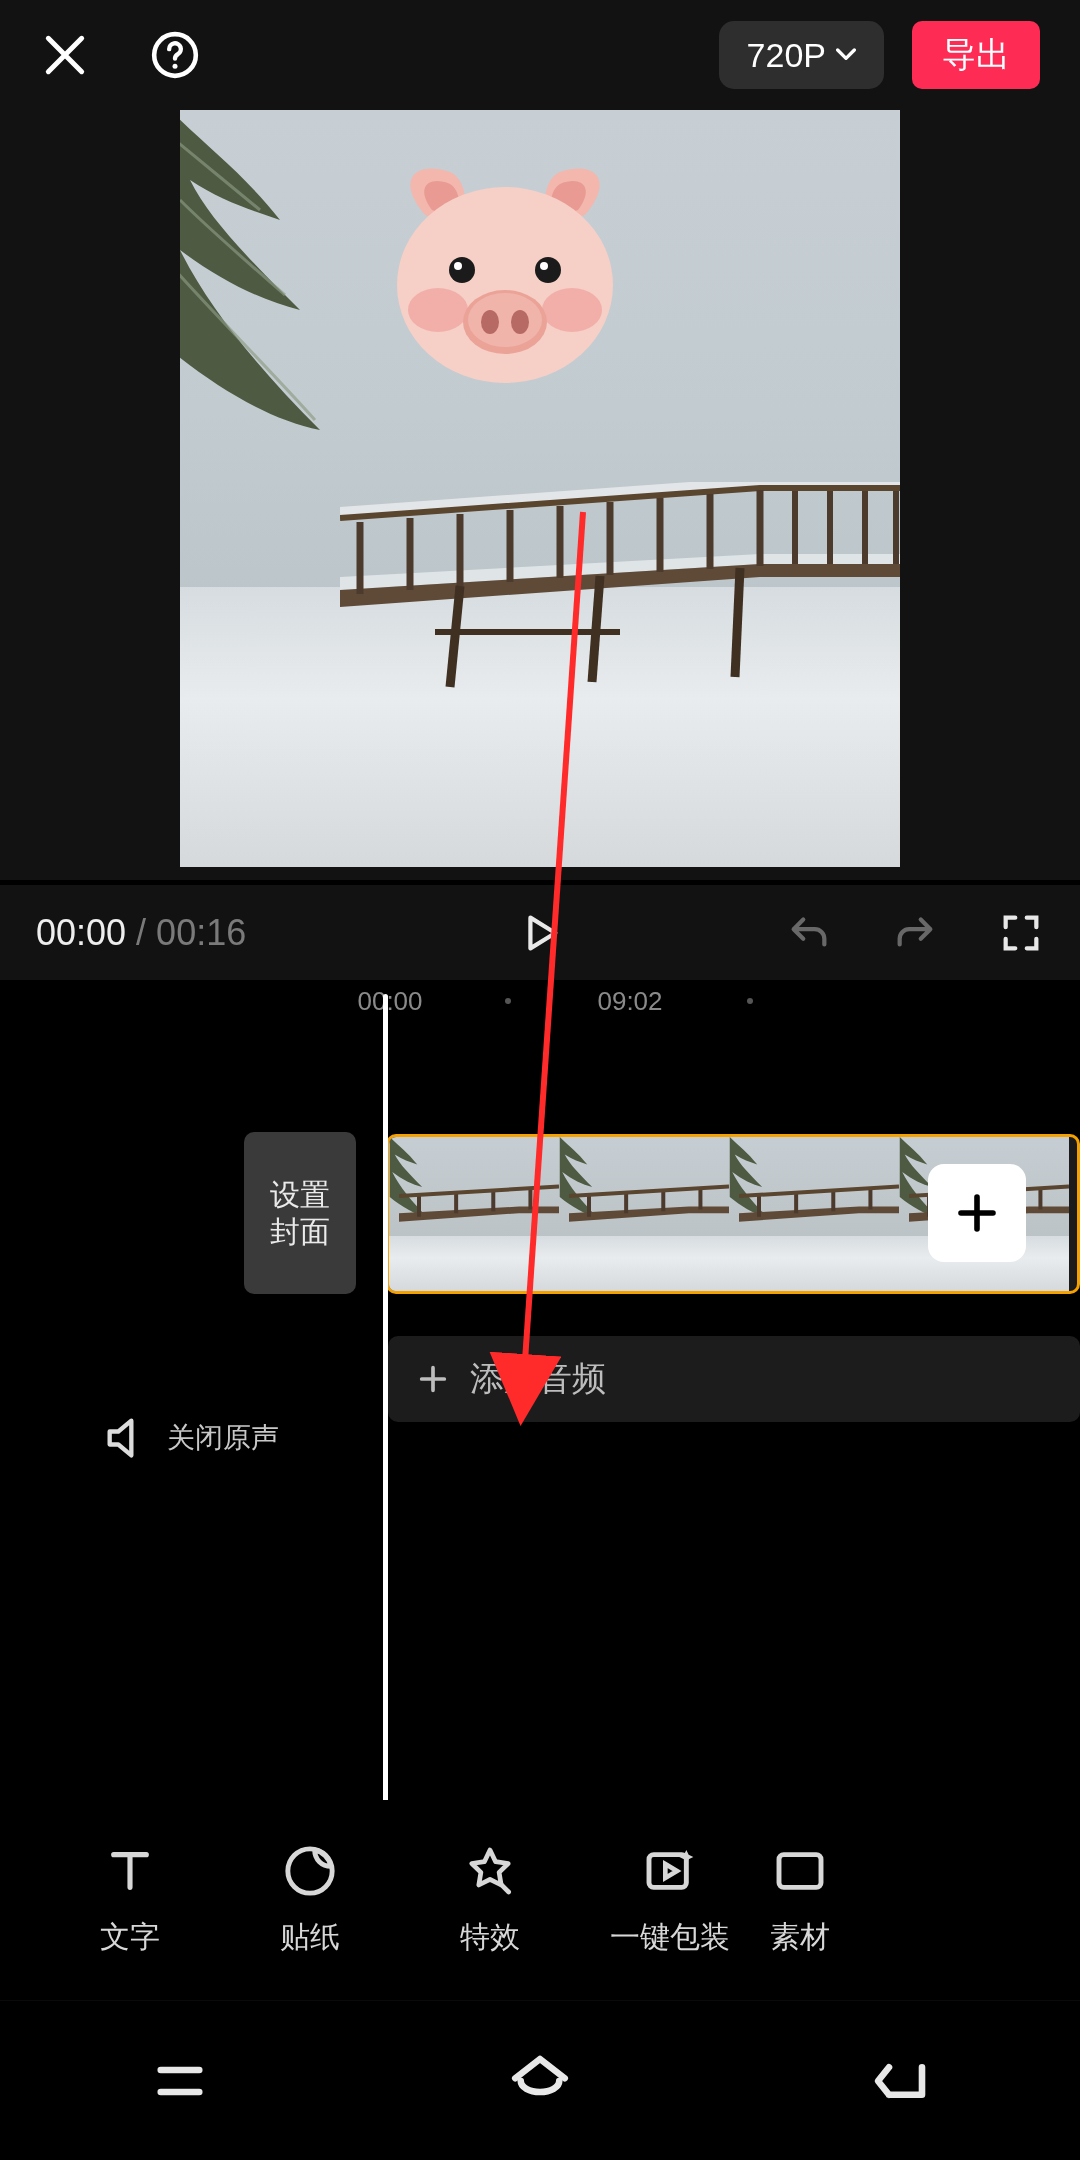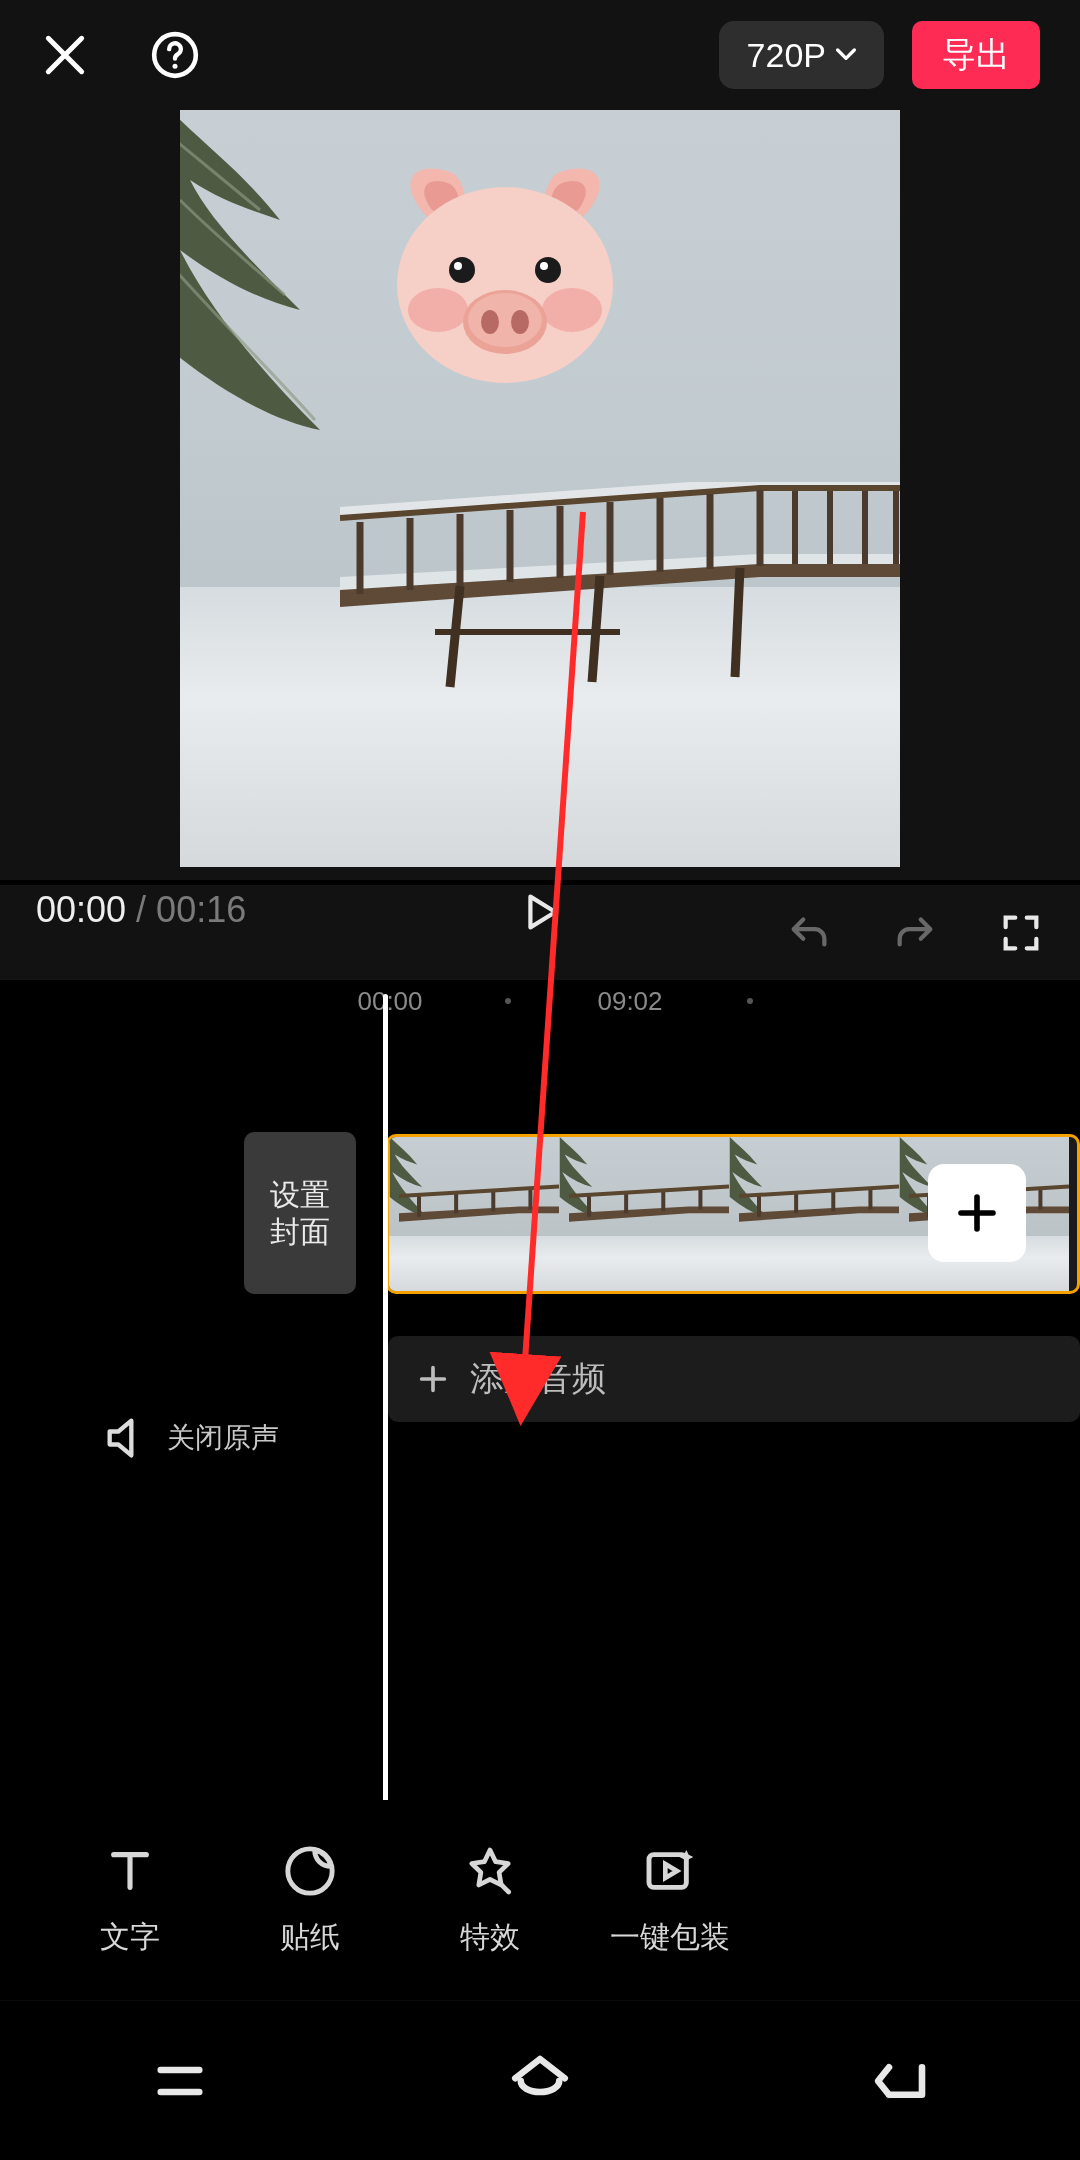--- a/index.html
+++ b/index.html
@@ -21,21 +21,21 @@
   
   .tree{position:absolute;left:-30px;top:0;width:190px;height:380px;}
   .tree svg{width:100%;height:100%;}
   
   .pier{position:absolute;right:0;bottom:175px;width:560px;height:210px;}
   .pier svg{width:100%;height:100%;}
   
   .pig{position:absolute;left:200px;top:50px;width:250px;height:230px;}
   .pig svg{width:100%;height:100%;}
   
-  .transport{position:absolute;top:885px;left:0;right:0;height:95px;background:#121212;display:flex;padding:4px 36px;}
+  .transport{position:absolute;top:885px;left:0;right:0;height:95px;background:#121212;display:flex;align-items:center;padding:4px 36px;}
   .time{font-size:36px;color:#eee;}
   .time .dur{color:#7a7a7a;}
   .play{position:absolute;left:50%;transform:translateX(-50%);}
   .tr-right{margin-left:auto;display:flex;align-items:center;gap:60px;}
   .ic{width:46px;height:46px;display:block;}
   .ic-dim{opacity:.4;}
   
   .ruler{position:absolute;top:980px;left:0;right:0;height:56px;background:#000;color:#8a8a8a;font-size:26px;}
   .ruler .rlabel{position:absolute;top:6px;transform:translateX(-50%);}
   .ruler .rdot{position:absolute;top:18px;width:6px;height:6px;border-radius:50%;background:#555;transform:translateX(-50%);}
@@ -356,20 +356,26 @@
     <span class="lbl">特效</span>
   </div>
   <div class="tool">
     <svg class="ic2" viewBox="0 0 24 24">
         <rect x="3" y="5" width="16" height="14" rx="2" fill="none" stroke="#d7d7d7" stroke-width="2.1"></rect>
         <path d="M10 9l5 3-5 3z" fill="none" stroke="#d7d7d7" stroke-width="2"></path>
         <path d="M19 3l1 2 2 1-2 1-1 2-1-2-2-1 2-1z" fill="#d7d7d7"></path>
       </svg>
     <span class="lbl">一键包装</span>
   </div>
+  <div class="tool partial">
+    <svg class="ic2" viewBox="0 0 24 24">
+        <rect x="3" y="5" width="18" height="14" rx="2" fill="none" stroke="#d7d7d7" stroke-width="2.1"></rect>
+      </svg>
+    <span class="lbl">素材</span>
+  </div>
 </div>
 
 <div class="nav">
   <div>
     <svg class="nic" viewBox="0 0 24 24">
         <path d="M5 8h14M5 16h14" stroke="#e8e8e8" stroke-width="2.4" stroke-linecap="round"></path>
       </svg>
   </div>
   <div>
     <svg class="nic" viewBox="0 0 24 24">

